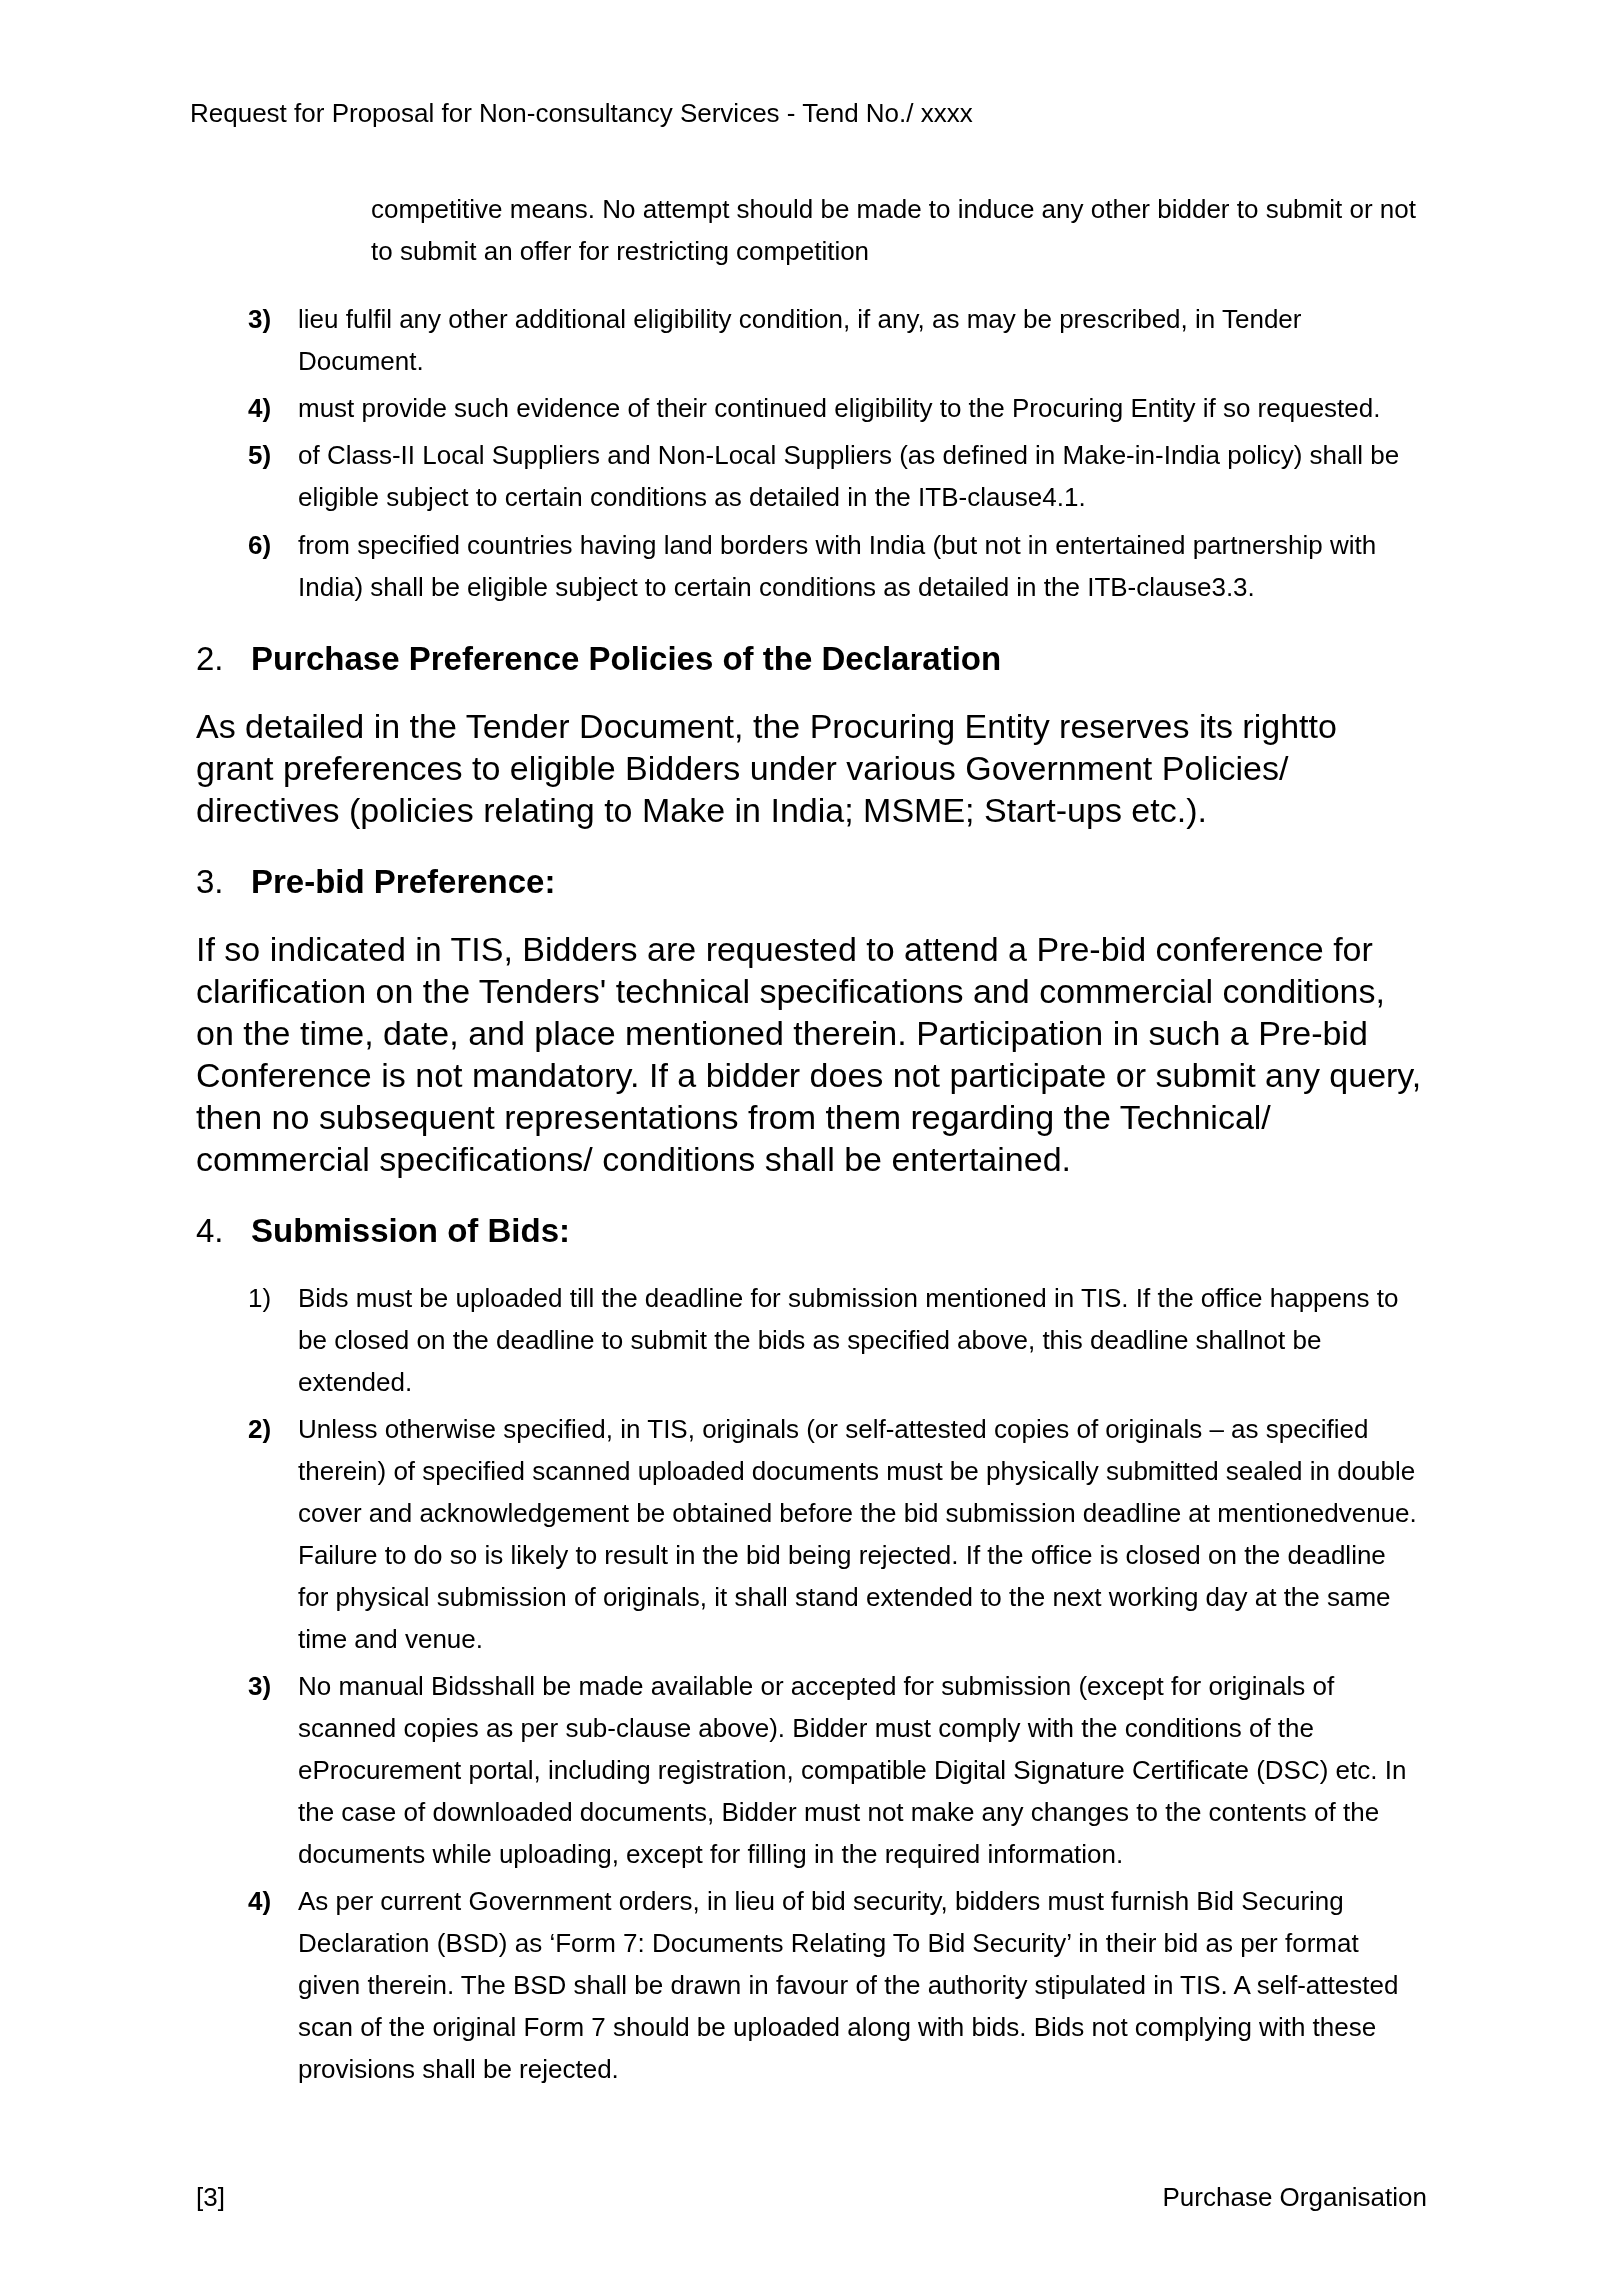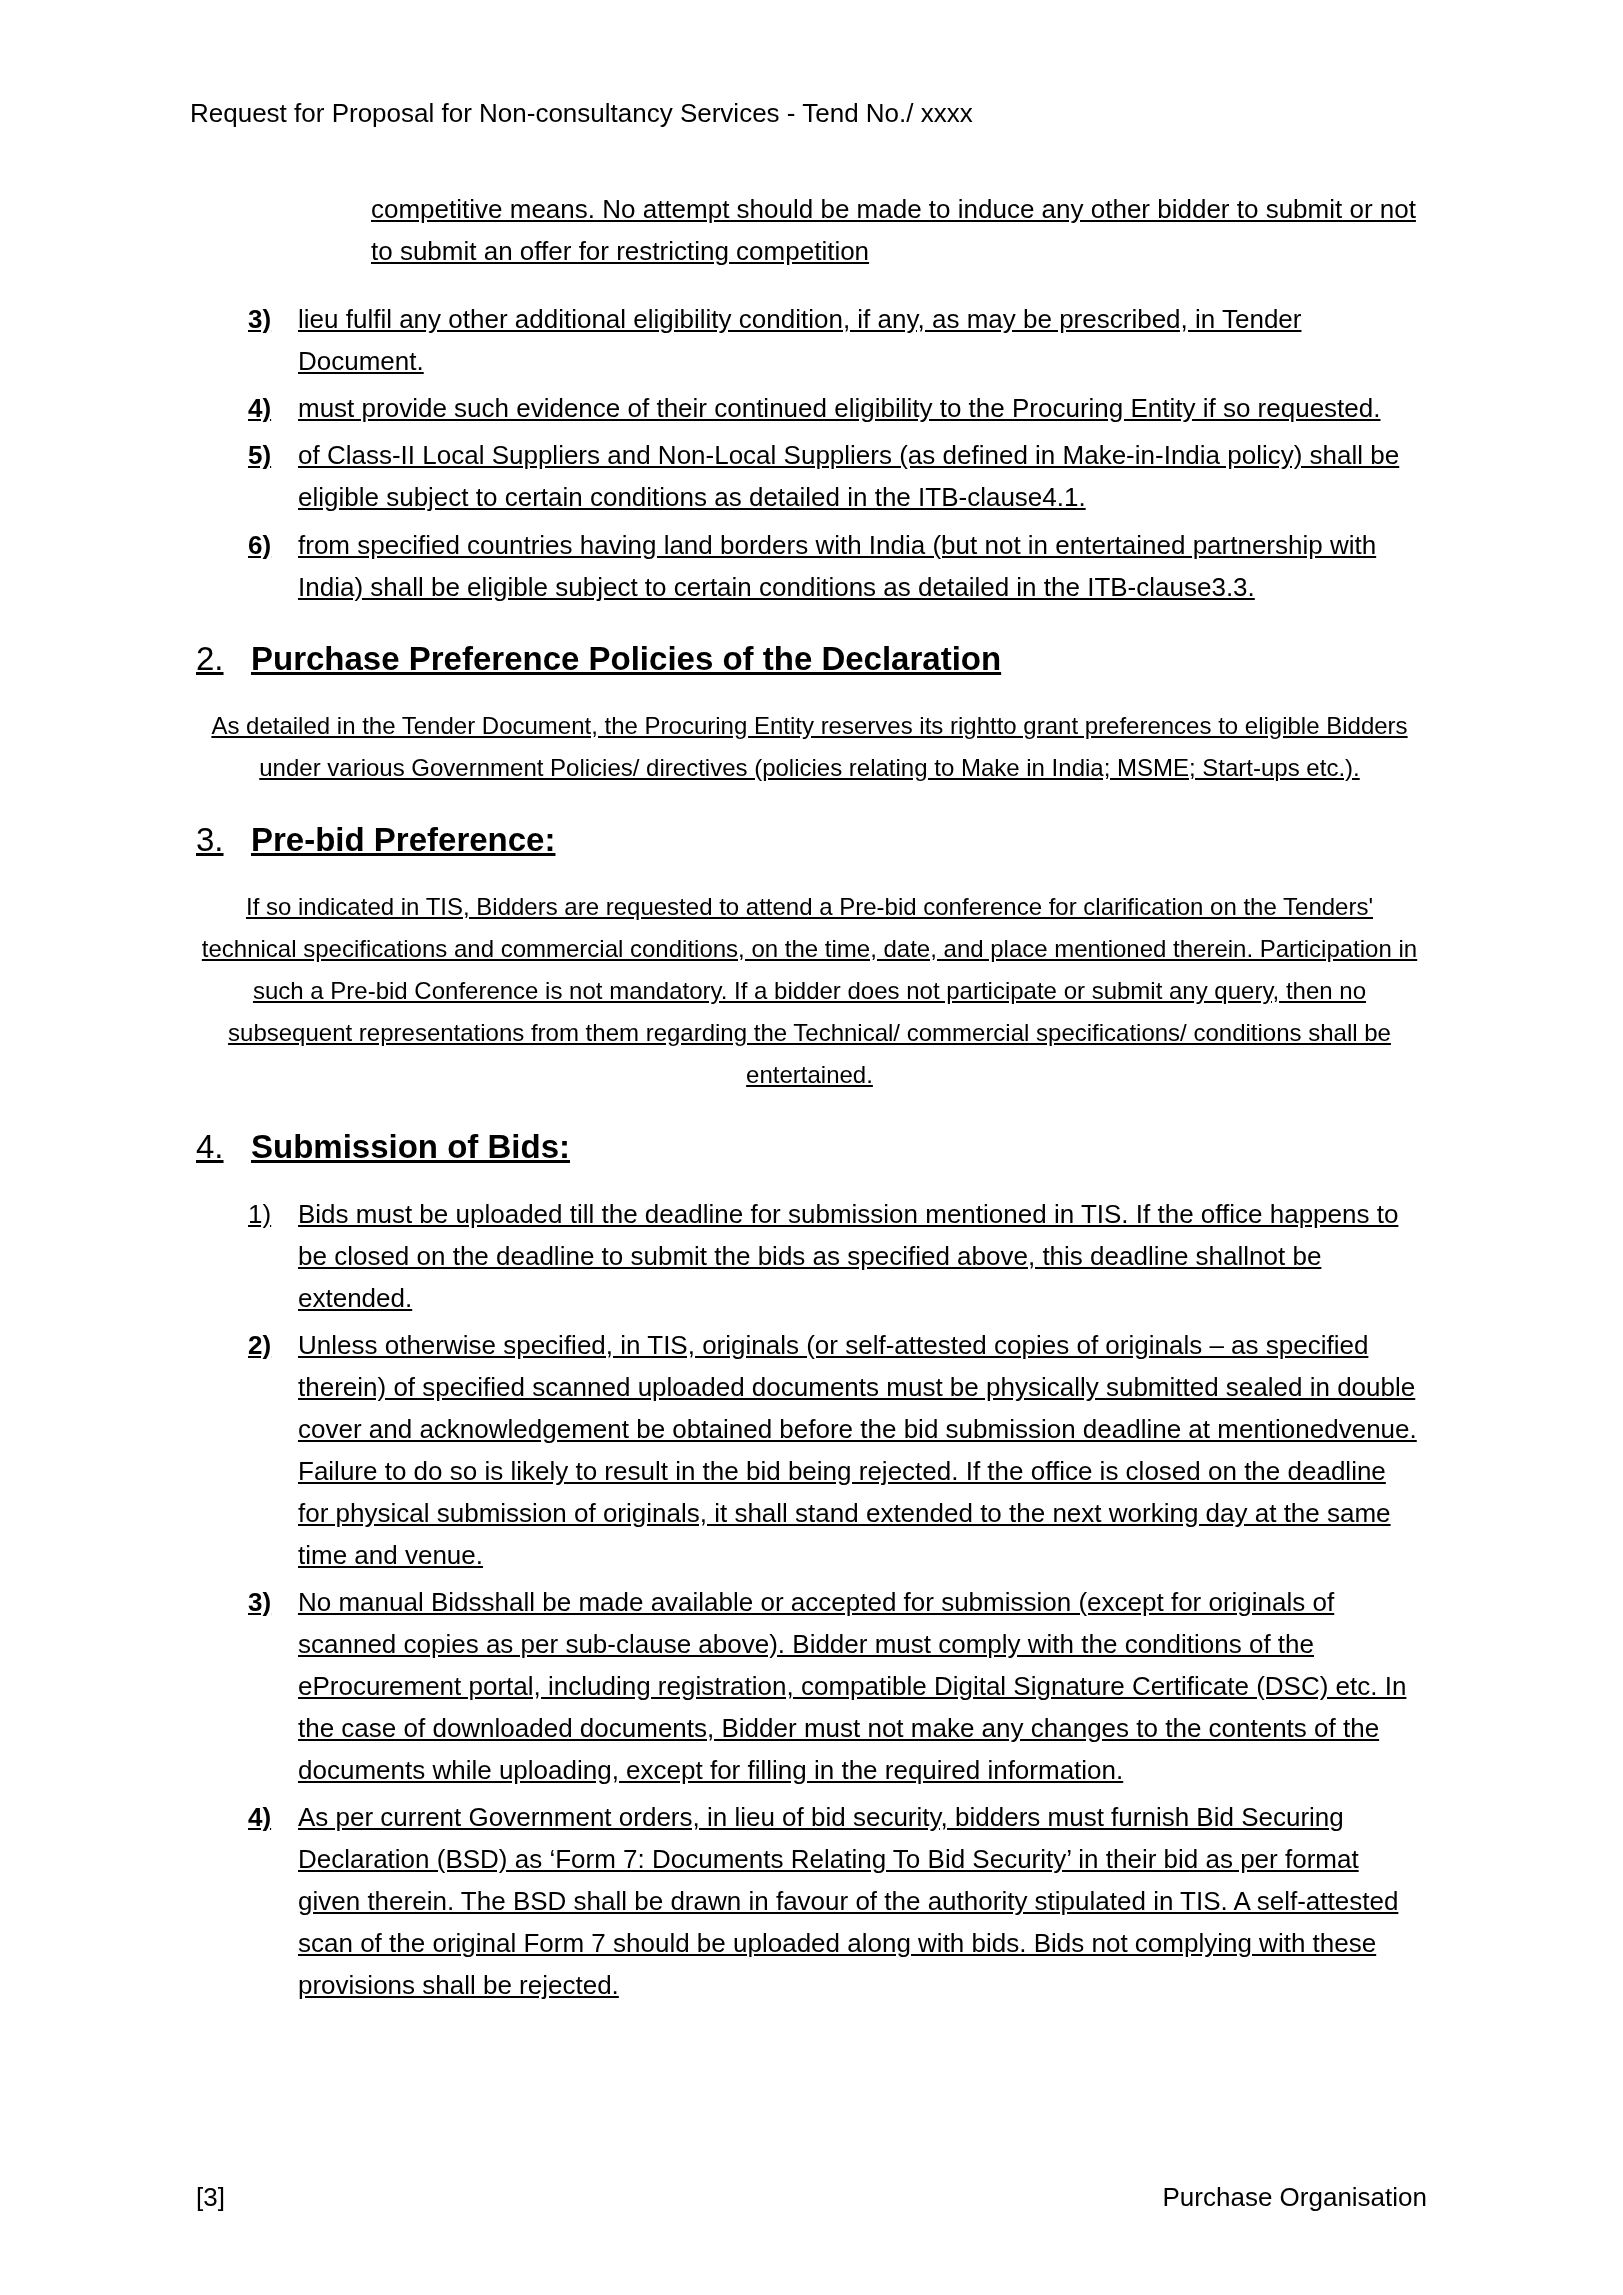--- a/index.html
+++ b/index.html
@@ -23,21 +23,20 @@
     right: 196px;
     font-size: 26px;
     line-height: 37px;
     white-space: nowrap;
   }
   .content {
     position: absolute;
     top: 188px;
     left: 196px;
     right: 200px;
-    text-decoration: underline;
   }
   .carryover {
     margin: 0 0 26px 175px;
     font-size: 26px;
     line-height: 42px;
   }
   .num-list {
     margin: 0 0 0 52px;
     padding: 0;
     list-style: none;
@@ -66,23 +65,22 @@
   }
   .section-heading .h-num {
     flex: 0 0 55px;
     font-weight: 400;
   }
   .section-heading .h-title {
     font-weight: 700;
   }
   .body-para {
     margin: 0 0 26px 0;
-    font-size: 24px;
+    font-size: 34px;
     line-height: 42px;
-    text-align: center;
   }
   .page-footer {
     position: absolute;
     top: 2179px;
     left: 196px;
     right: 196px;
     display: flex;
     justify-content: space-between;
     font-size: 26px;
     line-height: 37px;

